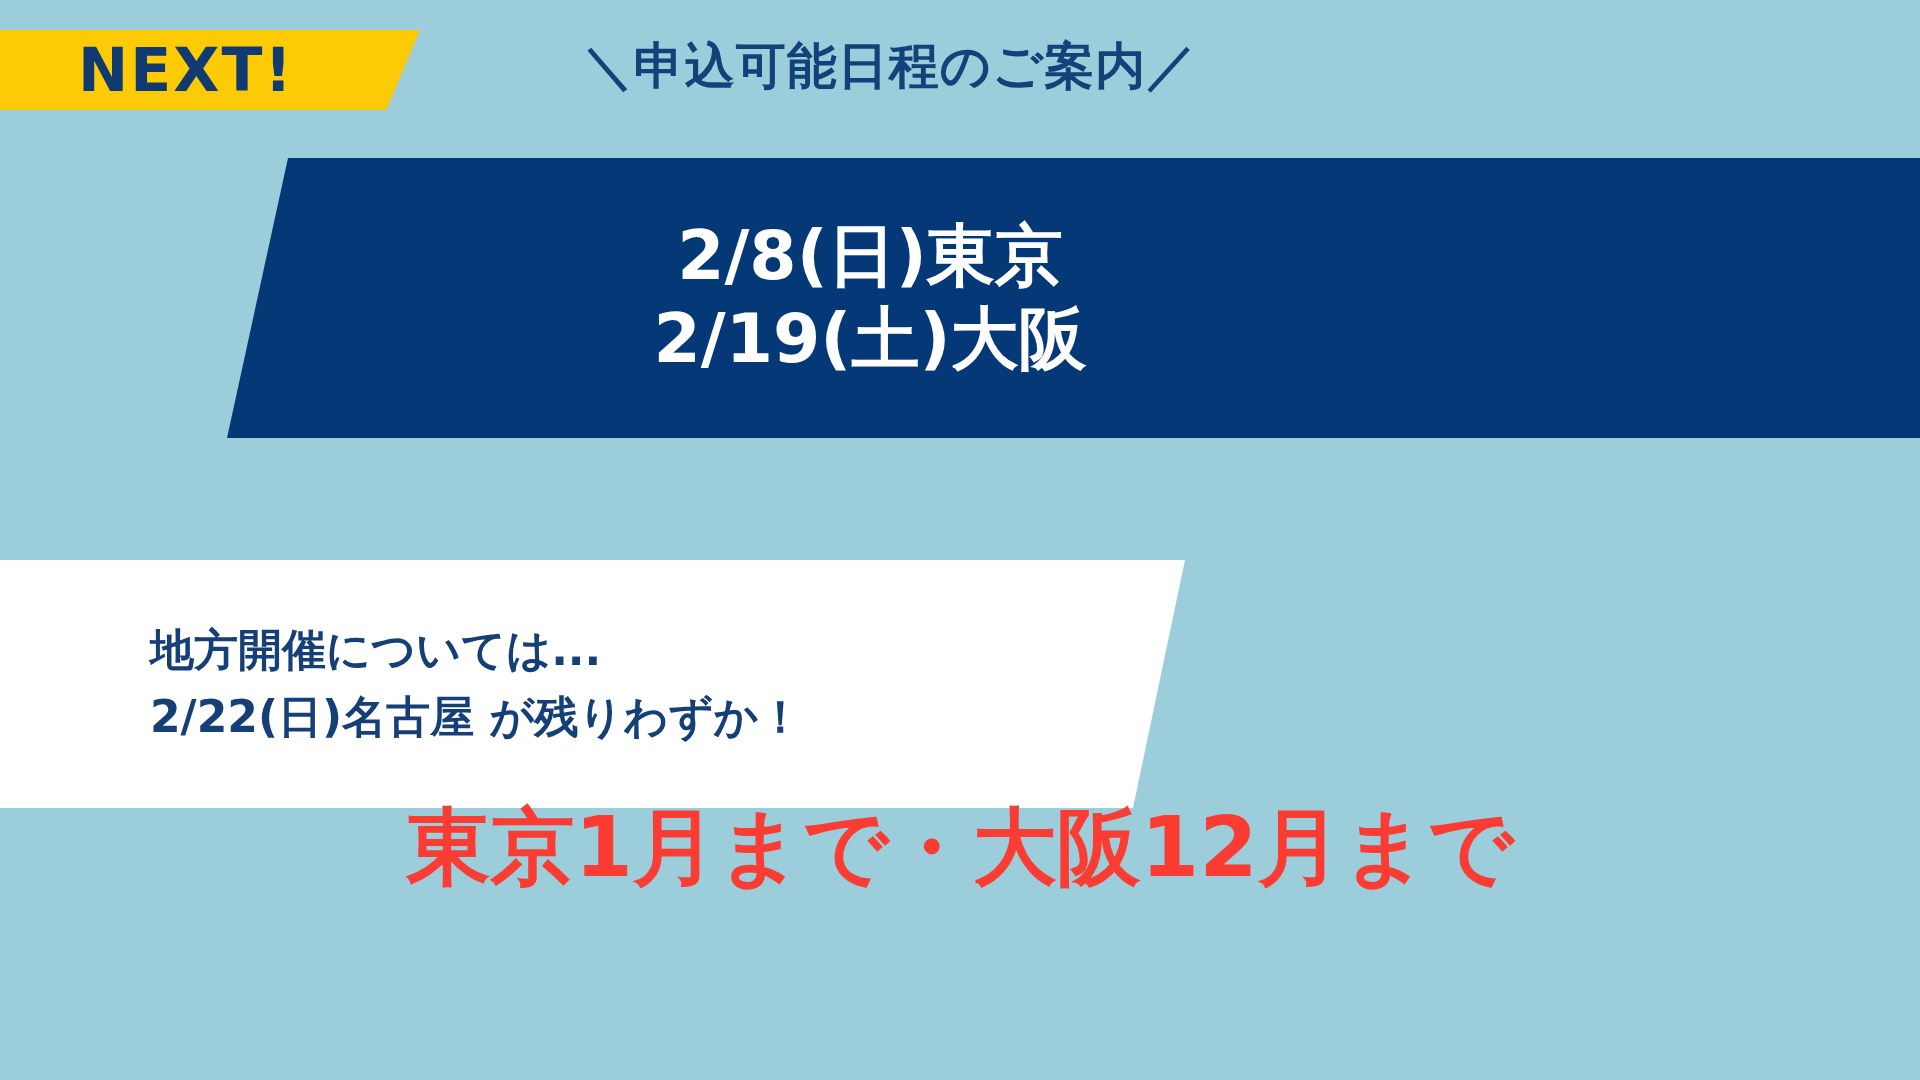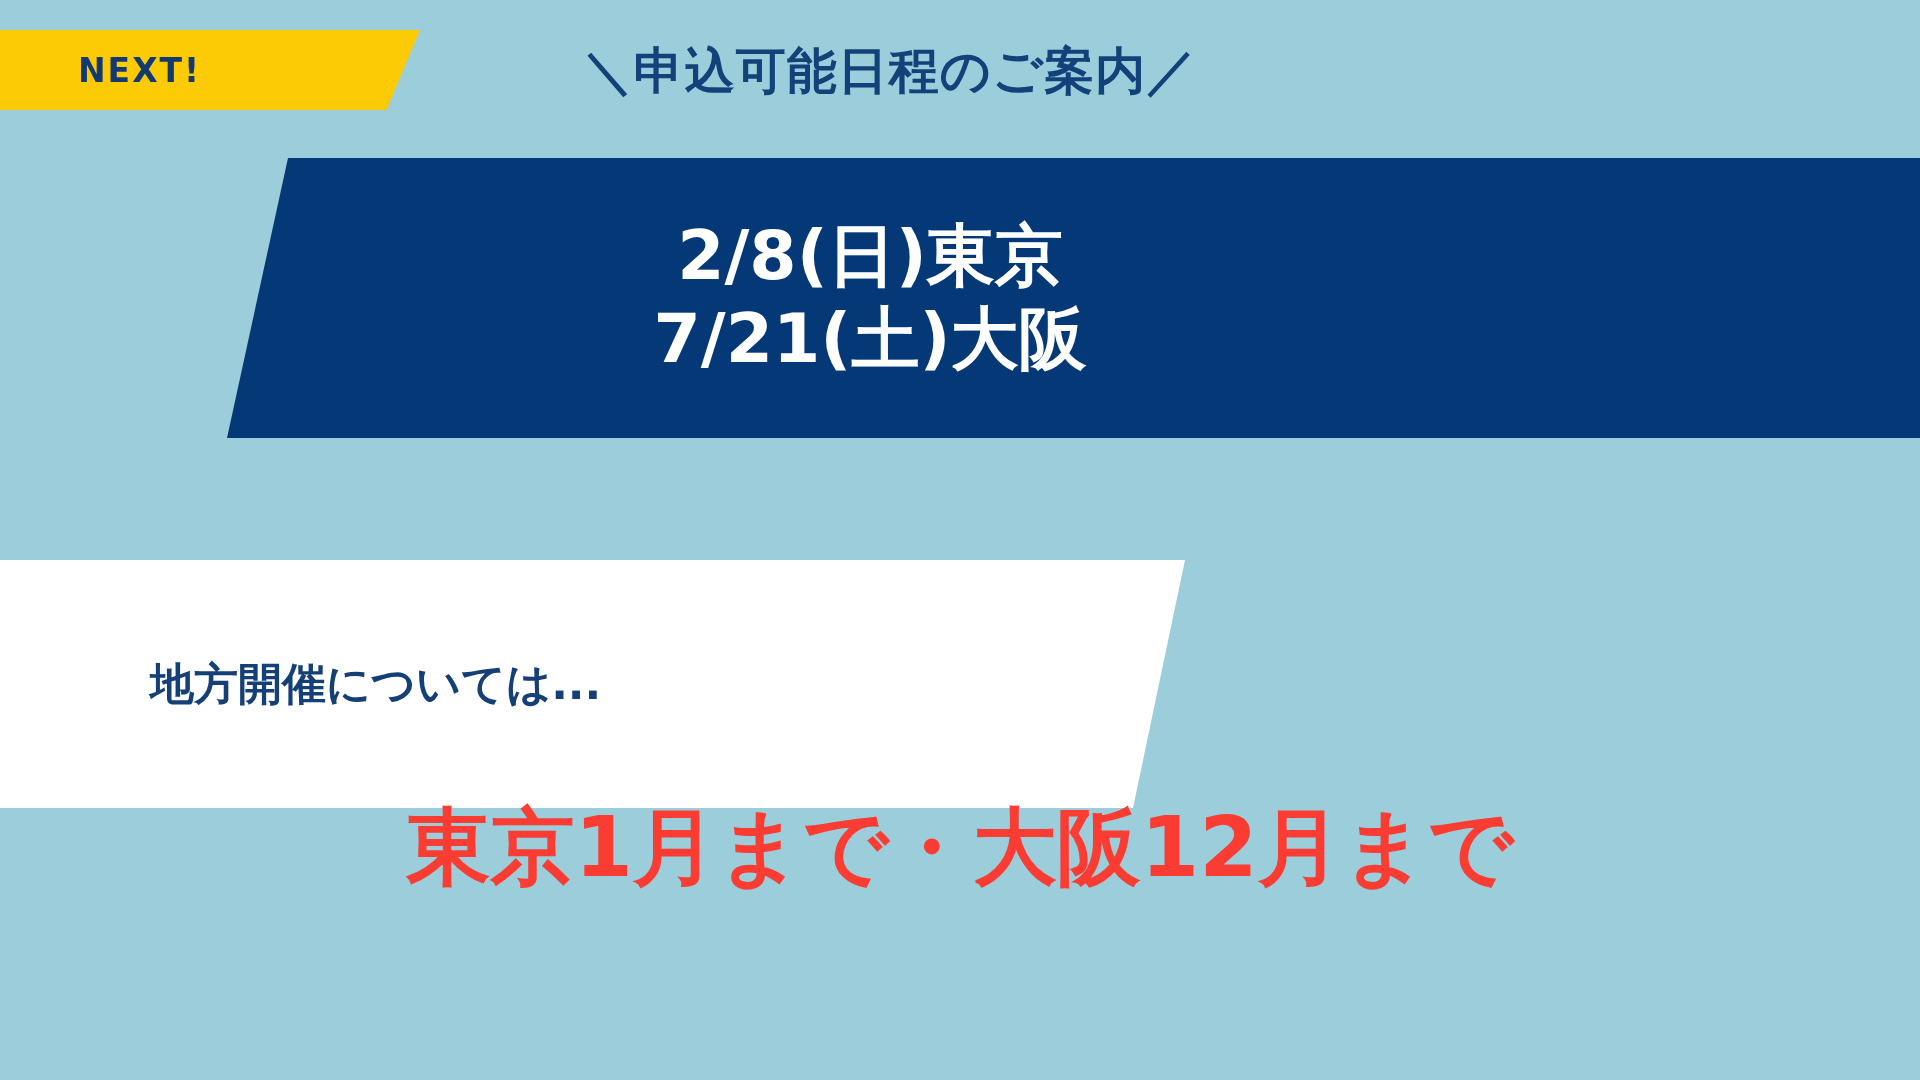--- a/index.html
+++ b/index.html
@@ -25,35 +25,34 @@
     height: 80px;
     background: #fdcb06;
     clip-path: polygon(0 0, 100% 0, 92% 100%, 0 100%);
     display: flex;
     align-items: center;
     box-sizing: border-box;
     padding-left: 78px;
   }
   #next-tag .label {
     color: #123a72;
-    font-size: 33px;
+    font-size: 60px;
     font-weight: 900;
     letter-spacing: 2px;
     font-family: "DejaVu Sans", "Liberation Sans", sans-serif;
   }
 
   
   #header-line {
     position: absolute;
     left: 480px;
     top: 33px;
     width: 820px;
     height: 76px;
     display: flex;
-    align-items: center;
     justify-content: center;
   }
   #header-line .label {
     color: #134179;
     font-size: 50px;
     font-weight: 700;
     white-space: nowrap;
     letter-spacing: 1px;
   }
 
@@ -137,24 +136,25 @@
   <div id="next-tag">
     <span class="label">NEXT!</span>
   </div>
 
   <div id="header-line">
     <span class="label">＼申込可能日程のご案内／</span>
   </div>
 
   <div id="dates-banner">
     <div class="date-row">2/8(日)東京</div>
-    <div class="date-row">7/21(土)大阪</div>
+    <div class="date-row">2/19(土)大阪</div>
   </div>
 
   <div id="note-panel">
     <div class="note-row">地方開催については...</div>
+    <div class="note-row">2/22(日)名古屋 が残りわずか！</div>
   </div>
 
   <div id="soldout-block">
     <div class="soldout-row">東京1月まで・大阪12月まで</div>
   </div>
 
 </div>
 
 </body></html>

